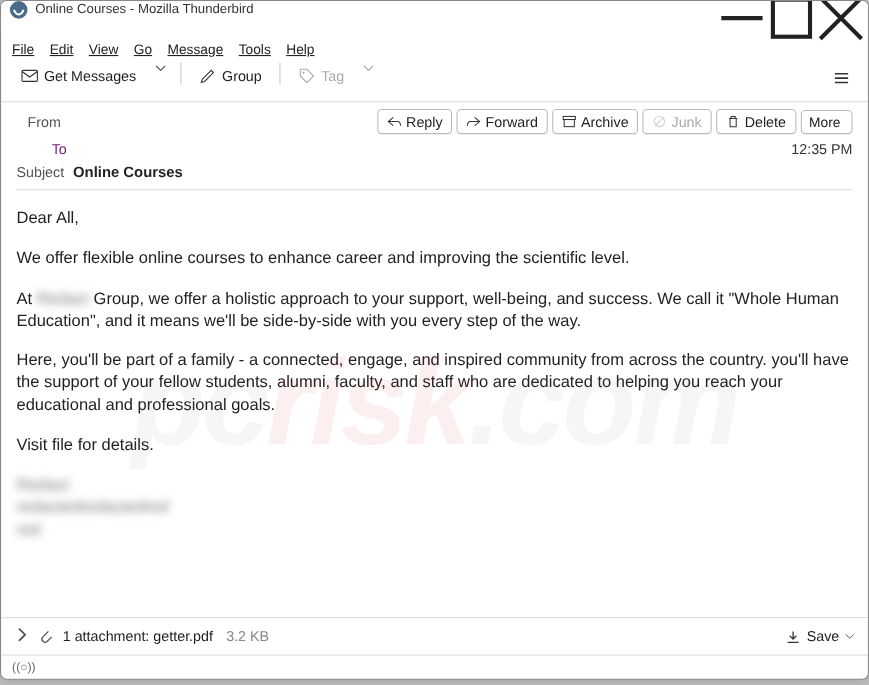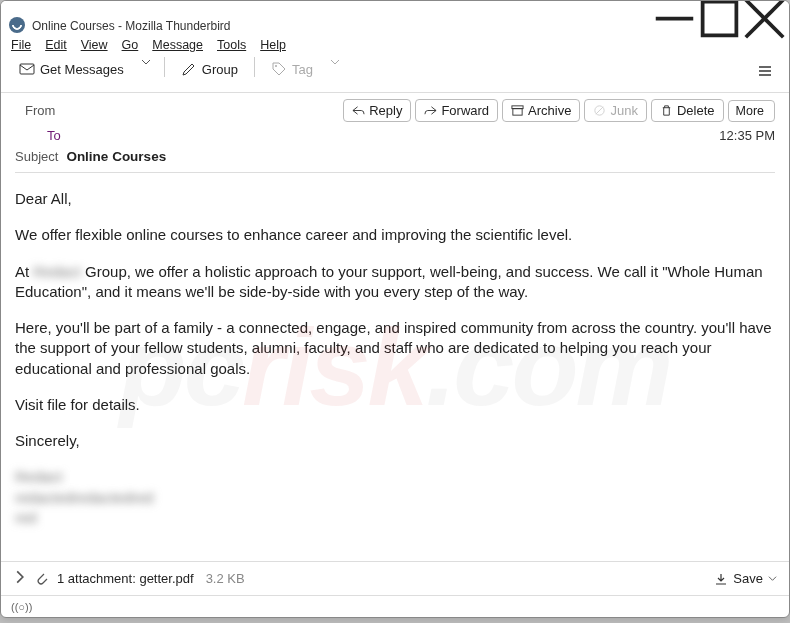--- a/index.html
+++ b/index.html
@@ -1,18 +1,18 @@
 <!DOCTYPE html>
 <html><head>
 <meta charset="utf-8">
 <style>
 * { margin: 0; padding: 0; box-sizing: border-box; }
 body { font-family: "Segoe UI", Arial, sans-serif; font-size: 13px; color: #222; background: #c0c0c0; width: 790px; height: 623px; position: relative; overflow: hidden; }
 .window { position: absolute; left: 0; top: 0; width: 790px; height: 618px; background: #fff; border: 1px solid #888; border-radius: 6px; box-shadow: 0 2px 10px rgba(0,0,0,.15); display: flex; flex-direction: column; overflow: hidden; }
-.titlebar { height: 32px; display: flex; align-items: flex-end; padding: 0 2px 0 8px; background: #fff; }
+.titlebar { height: 32px; display: flex; align-items: flex-start; padding: 0 2px 0 8px; background: #fff; }
 .app-icon { width: 16px; height: 16px; border-radius: 50%; background: #4a6b8a; margin-right: 7px; position: relative; }
 .app-icon::after { content: ""; position: absolute; left: 3px; top: 3px; width: 6px; height: 6px; border: 2px solid #fff; border-top-color: transparent; border-right-color: transparent; border-radius: 50%; transform: rotate(-45deg); }
 .title-text { font-size: 12px; color: #333; }
 .winbtns { margin-left: auto; display: flex; }
 .winbtn { width: 45px; height: 30px; display: flex; align-items: center; justify-content: center; font-size: 14px; cursor: pointer; }
 .winbtn svg { stroke: #222; stroke-width: 1; fill: none; }
 .menubar { height: 24px; display: flex; align-items: center; padding: 0 10px; gap: 14px; font-size: 12.5px; }
 .menubar .mi { cursor: pointer; }
 .menubar .mi .ul { text-decoration: underline; }
 .toolbar { height: 36px; display: flex; align-items: flex-start; padding: 0 10px; gap: 4px; border-bottom: 1px solid #ddd; }
@@ -185,21 +185,20 @@
       <div class="subj-val">Online Courses</div>
     </div>
   </div>
 
   <div class="body">
     <p>Dear All,</p>
     <p>We offer flexible online courses to enhance career and improving the scientific level.</p>
     <p><span>At </span><span class="blurred">Redact</span><span> Group, we offer a holistic approach to your support, well-being, and success. We call it "Whole Human Education", and it means we'll be side-by-side with you every step of the way.</span></p>
     <p>Here, you'll be part of a family - a connected, engage, and inspired community from across the country. you'll have the support of your fellow students, alumni, faculty, and staff who are dedicated to helping you reach your educational and professional goals.</p>
     <p>Visit file for details.</p>
-    <p>Sincerely,</p>
     <p style="margin-bottom:0">
       <span class="blurred">Redact</span><br>
       <span class="blurred">redactedredactedred</span><br>
       <span class="blurred">red</span>
     </p>
     <div class="watermark">
       <span><span class="dim">pc</span><span>risk</span><span class="dim">.com</span></span>
     </div>
   </div>
 

